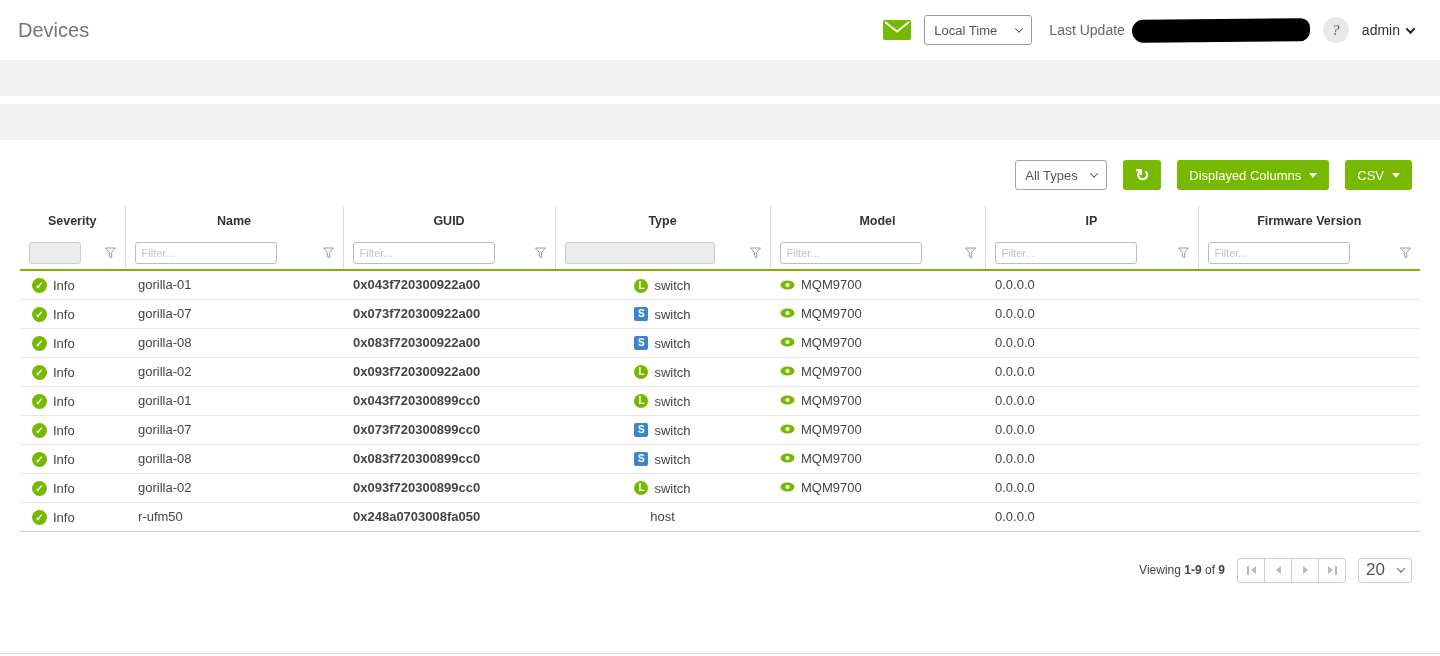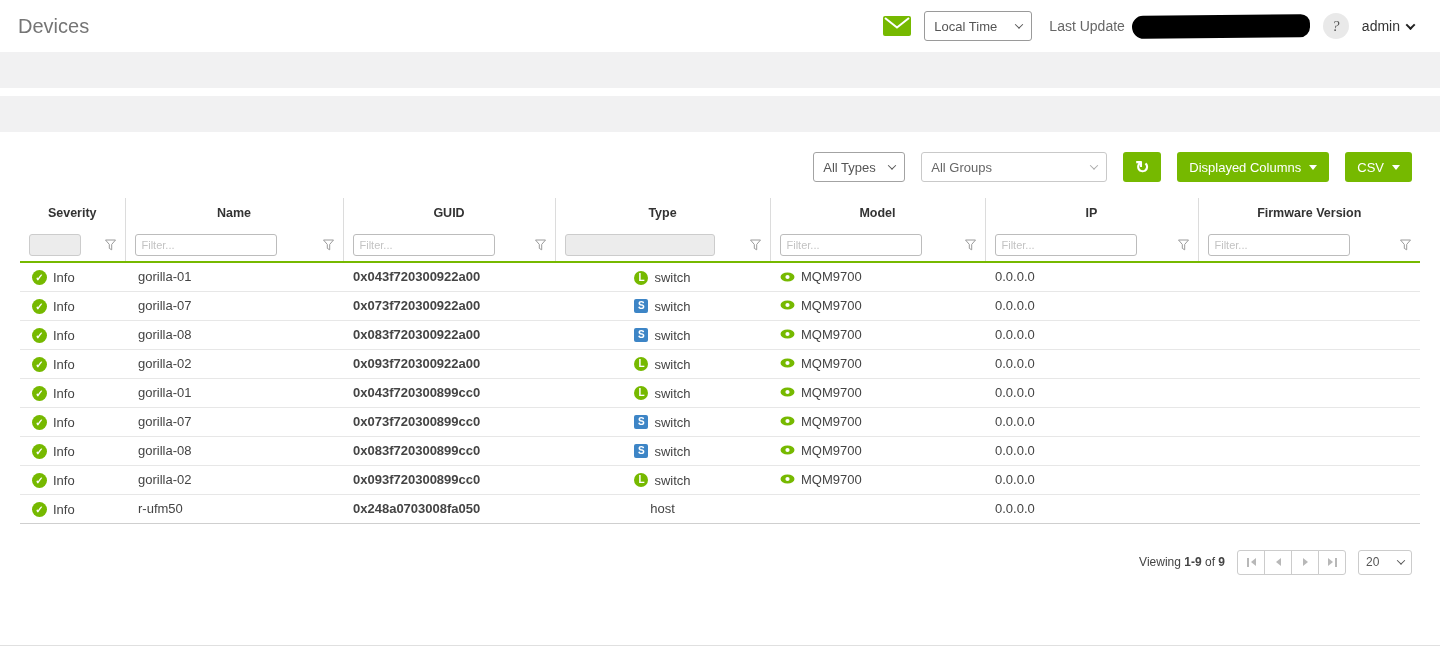--- a/index.html
+++ b/index.html
@@ -5,21 +5,21 @@
   * { box-sizing: border-box; margin: 0; padding: 0; }
   html, body { background: #fff; }
   body {
     width: 1440px; min-height: 656px;
     font-family: "Liberation Sans", sans-serif;
     color: #444;
     position: relative;
   }
   
   .top-header {
-    height: 52px; display: flex; align-items: center;
+    height: 60px; display: flex; align-items: center;
     padding: 0 26px 0 18px;
   }
   .page-title { font-size: 20px; font-weight: 400; color: #757575; }
   .header-right { margin-left: auto; display: flex; align-items: center; gap: 13px; }
   .mail-icon { display: inline-flex; cursor: pointer; }
   .select {
     display: inline-flex; align-items: center; justify-content: space-between;
     border: 1px solid #9a9a9a; border-radius: 3px; background: #fff;
     height: 30px; padding: 0 9px; font-size: 13px; color: #555; cursor: pointer;
     white-space: nowrap;
@@ -129,21 +129,21 @@
     width: 28px; height: 25px; background: #fff; border: 1px solid #ccc;
     margin-left: -1px; display: inline-flex; align-items: center; justify-content: center;
     gap: 2px; cursor: pointer; padding: 0;
   }
   .pager button:first-child { border-radius: 3px 0 0 3px; margin-left: 0; }
   .pager button:last-child { border-radius: 0 3px 3px 0; }
   .ptri { width: 0; height: 0; display: inline-block; }
   .ptri.left { border-top: 4px solid transparent; border-bottom: 4px solid transparent; border-right: 5px solid #b8b8b8; }
   .ptri.right { border-top: 4px solid transparent; border-bottom: 4px solid transparent; border-left: 5px solid #b8b8b8; }
   .pbar { width: 2px; height: 9px; background: #b8b8b8; display: inline-block; }
-  .sel-psize { width: 54px; height: 25px; font-size: 12px; padding: 0 7px; border-color: #ccc; }
+  .sel-psize { width: 54px; height: 25px; font-size: 17px; padding: 0 7px; border-color: #ccc; }
   .footer-line { border-top: 1px solid #e0e0e0; margin-top: 70px; }
 </style>
 </head>
 <body>
 
 <header class="top-header">
   <h1 class="page-title">Devices</h1>
   <div class="header-right">
     <span class="mail-icon">
       <svg width="28" height="20" viewBox="0 0 28 20">
@@ -166,24 +166,20 @@
 </header>
 
 <div class="gray-bar"></div>
 <div class="bar-gap"></div>
 <div class="gray-bar"></div>
 
 <div class="controls">
   <div class="select sel-types">
     <span>All Types</span>
     <span class="chev"></span>
-  </div>
-  <div class="select sel-groups">
-    <span>All Groups</span>
-    <span class="chev light"></span>
   </div>
   <button class="btn btn-refresh">
     <span class="refresh-glyph">↻</span>
   </button>
   <button class="btn">
     <span>Displayed Columns</span>
     <span class="caret"></span>
   </button>
   <button class="btn">
     <span>CSV</span>

